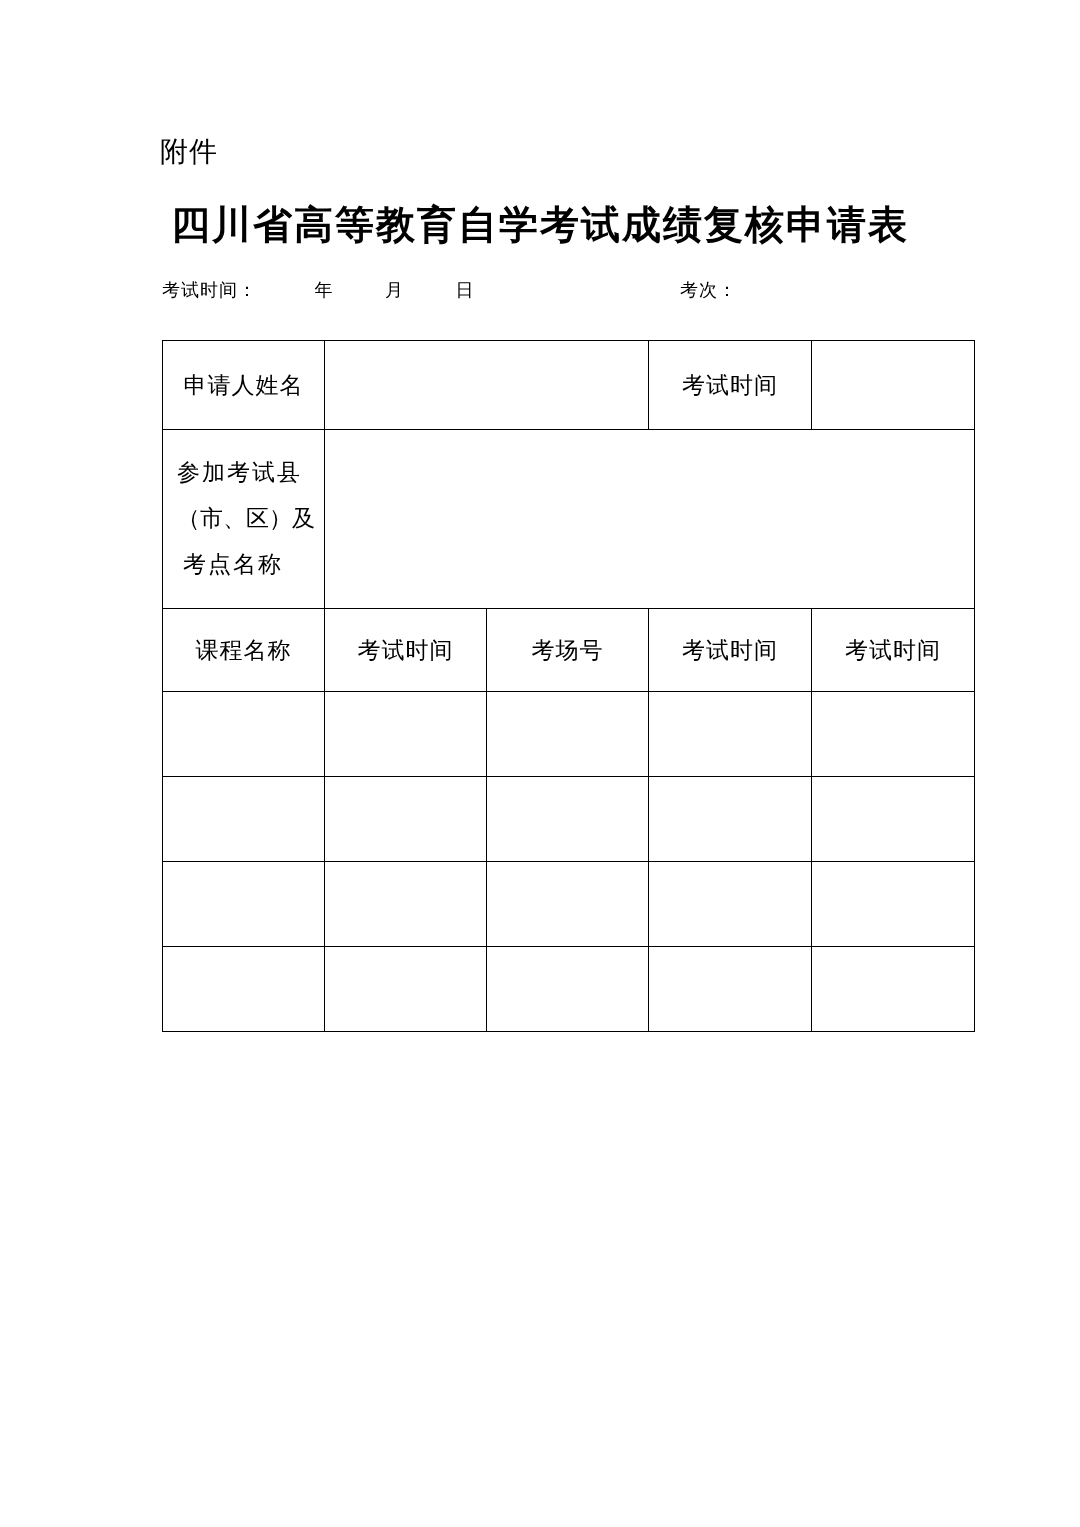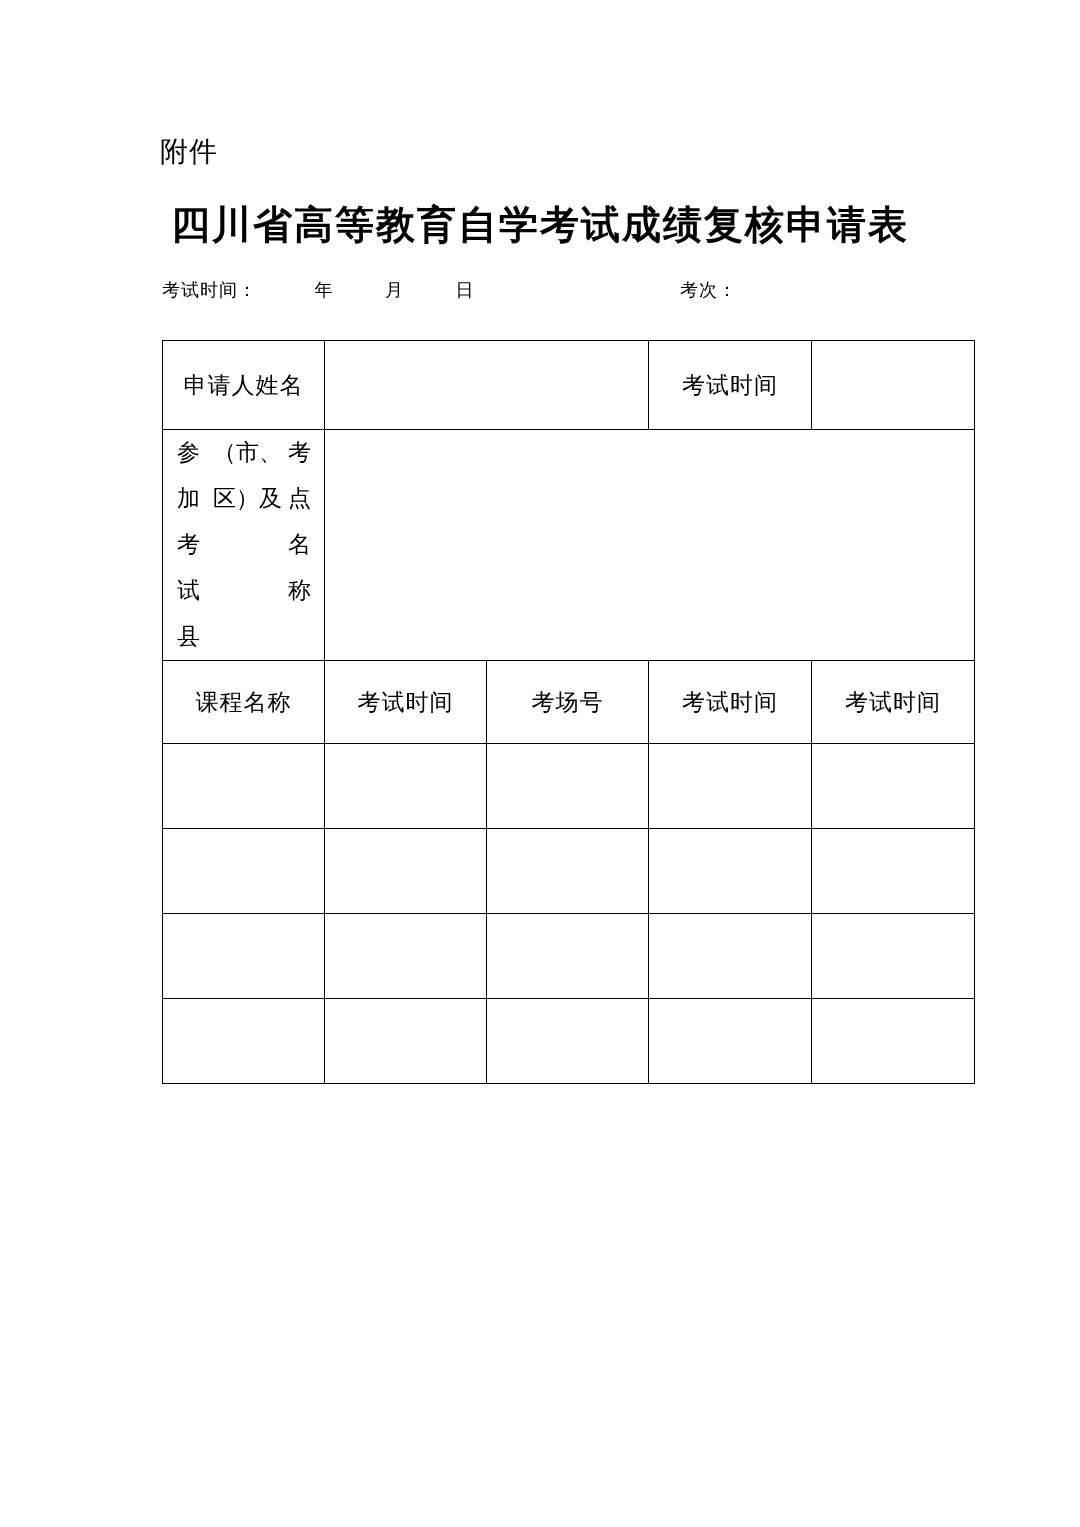--- a/index.html
+++ b/index.html
@@ -77,20 +77,21 @@
   td.label-cell { font-size: 23px; margin-left: 25px; }
   td.blank { }
   .row-name td { height: 88px; }
   .row-place td { height: 178px; }
   .row-head td { height: 82px; }
   .row-data td { height: 84px; }
   .row-reason td { height: 258px; }
 
   .place-label {
     display: flex;
+    flex-direction: column;
     justify-content: center;
     align-items: flex-start;
     height: 100%;
     padding-left: 14px;
     box-sizing: border-box;
     line-height: 2.0;
     text-align: left;
   }
   .place-label span { display: block; width: 100%; }
   .place-line-1 { letter-spacing: 2px; }

